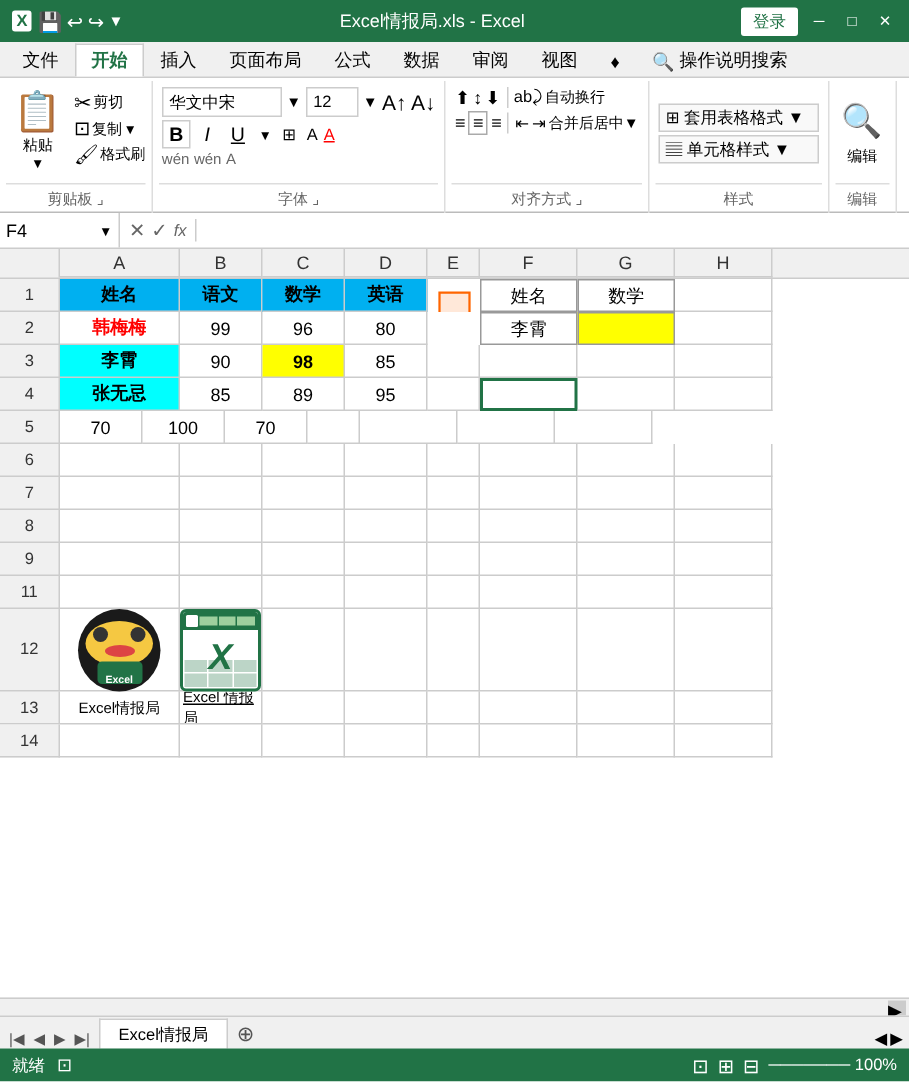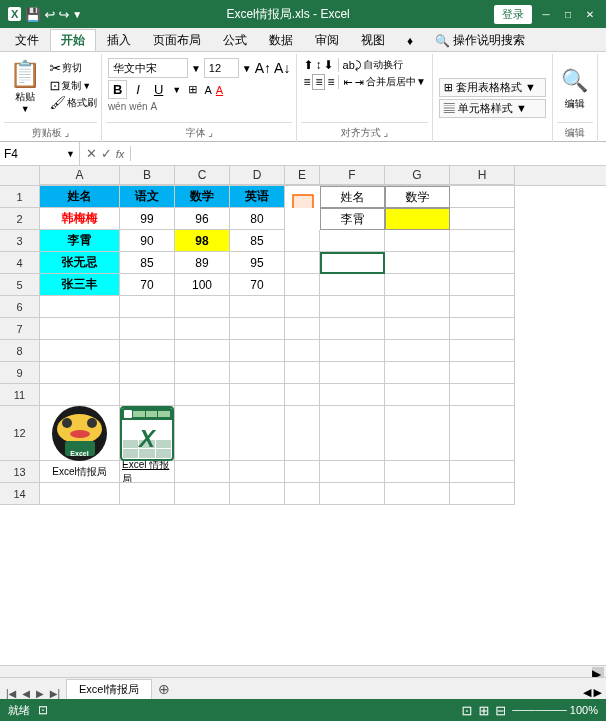--- a/index.html
+++ b/index.html
@@ -358,20 +358,21 @@
         </div>
       </div>
       <div class="section-label">对齐方式 ⌟</div>
     </div>
 
     <div class="ribbon-section" style="flex-direction:column;min-width:120px;">
       <div style="flex:1;display:flex;flex-direction:column;gap:2px;padding:2px;justify-content:center;">
         <div style="cursor:pointer;font-size:11px;padding:1px 4px;border:1px solid #ccc;background:#f9f9f9;">⊞ 套用表格格式 ▼</div>
         <div style="cursor:pointer;font-size:11px;padding:1px 4px;border:1px solid #ccc;background:#f9f9f9;">▤ 单元格样式 ▼</div>
       </div>
+      <div class="section-label">样式</div>
     </div>
 
     <div class="ribbon-section" style="flex-direction:column;min-width:45px;">
       <div style="flex:1;display:flex;align-items:center;justify-content:center;padding:4px;">
         <div style="display:flex;flex-direction:column;align-items:center;gap:3px;">
           <span style="font-size:22px;">🔍</span>
           <span style="font-size:10px;">编辑</span>
         </div>
       </div>
       <div class="section-label">编辑</div>
@@ -460,21 +461,20 @@
         <div class="cell col-c">89</div>
         <div class="cell col-d">95</div>
         <div class="cell col-e"></div>
         <div class="cell col-f selected" style="border:2px solid #217346;"></div>
         <div class="cell col-g"></div>
         <div class="cell col-h"></div>
       </div>
 
       <div class="grid-row">
         <div class="row-header">5</div>
-        <div class="cell col-a" style="background:cyan;font-weight:bold;">张三丰</div>
         <div class="cell col-b">70</div>
         <div class="cell col-c">100</div>
         <div class="cell col-d">70</div>
         <div class="cell col-e"></div>
         <div class="cell col-f"></div>
         <div class="cell col-g"></div>
         <div class="cell col-h"></div>
       </div>
 
       <div class="grid-row">

